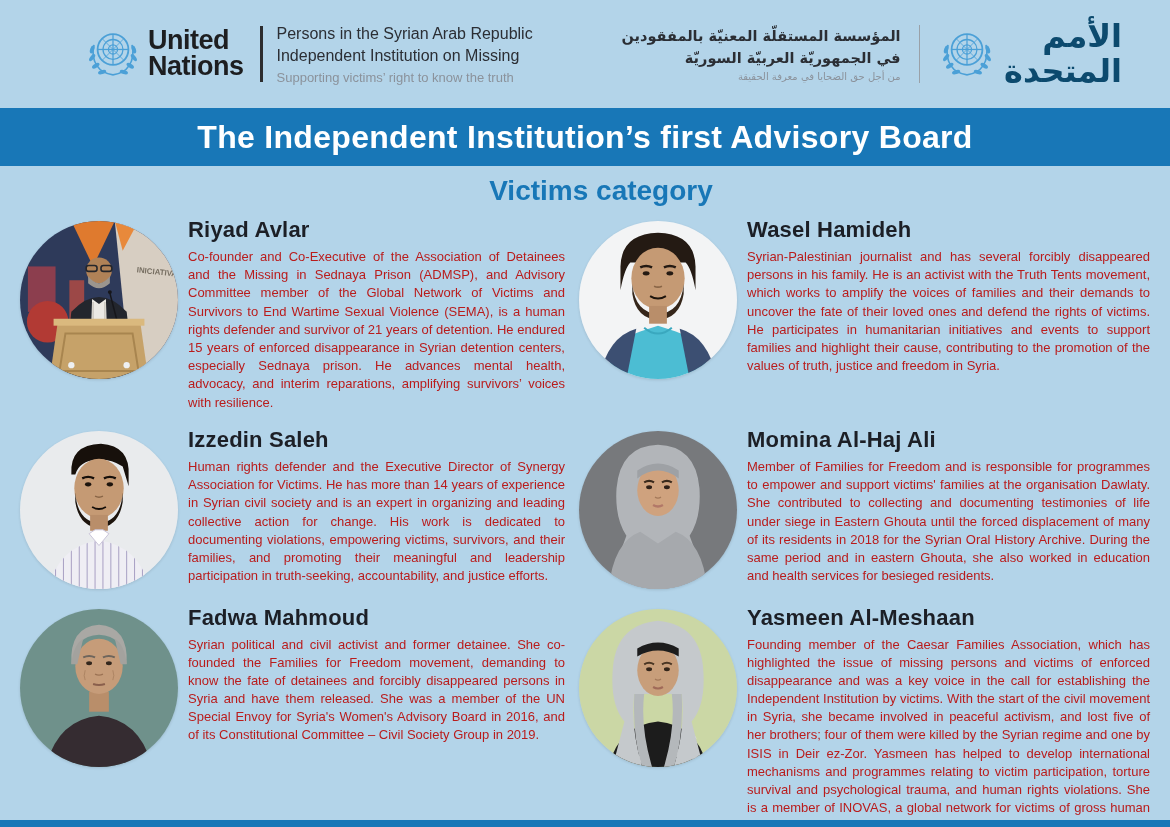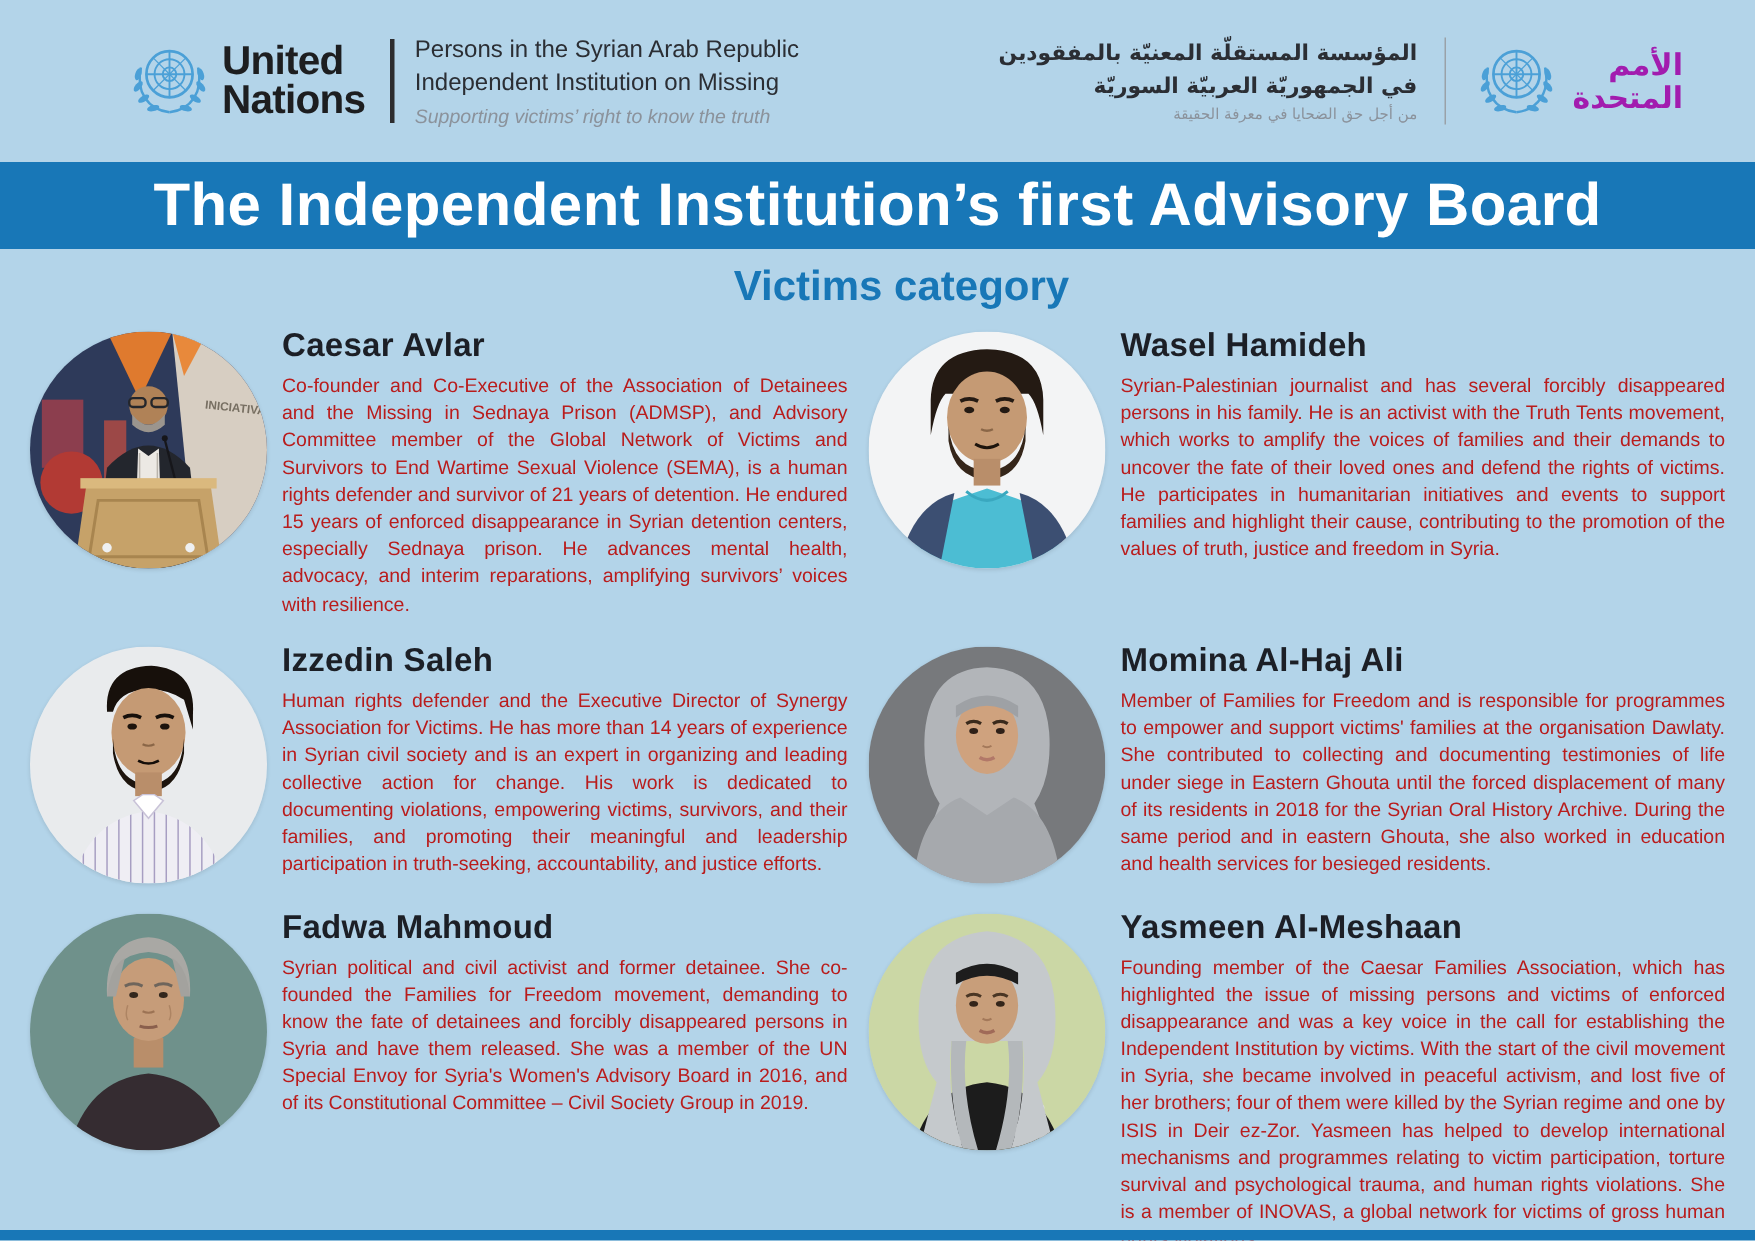--- a/index.html
+++ b/index.html
@@ -19,37 +19,37 @@
     padding: 0 48px 0 84px;
   }
   .logo-group { display: flex; align-items: center; }
   .emblem { width: 58px; height: 58px; flex: 0 0 auto; }
   .un-wordmark {
     font-weight: bold; font-size: 27px; line-height: 0.95;
     color: #1d1e20; margin-left: 6px; letter-spacing: -0.5px;
   }
   .v-divider { width: 3px; height: 56px; background: #2d2d2f; margin: 0 14px 0 16px; }
   .inst-block .inst-title { font-size: 16px; line-height: 1.35; color: #2b2e34; }
-  .inst-block .inst-tagline { font-size: 13px; color: #8b929b; margin-top: 3px; font-style: italic; }
+  .inst-block .inst-tagline { font-size: 13px; color: #8b929b; margin-top: 3px; }
   .ar { font-family: "DejaVu Sans", sans-serif; direction: rtl; }
   .ar-block { text-align: right; }
   .ar-block .inst-title { font-size: 14.5px; font-weight: bold; line-height: 1.5; color: #2b2e34; margin-left: 20px; }
   .ar-block .inst-tagline { font-size: 10px; font-weight: normal; color: #8b929b; margin-top: 2px; }
   .v-divider-light { width: 1.5px; height: 58px; background: #9aa1a8; margin: 0 18px; }
   .un-wordmark-ar {
     font-family: "DejaVu Sans", sans-serif;
-    font-weight: bold; font-size: 20px; line-height: 1.1;
-    color: #a21caf; text-align: right; margin-left: 8px; direction: rtl;
+    font-weight: bold; font-size: 32px; line-height: 1.1;
+    color: #0c4a6e; text-align: right; margin-left: 8px; direction: rtl;
   }
   
   .banner {
     height: 58px; background: #1877b7;
     display: flex; align-items: center; justify-content: center;
   }
-  .banner h1 { color: #ffffff; font-size: 40px; font-weight: bold; letter-spacing: 0.3px; }
+  .banner h1 { color: #ffffff; font-size: 32px; font-weight: bold; letter-spacing: 0.3px; }
   
   .section-title {
     text-align: center; color: #1877b7; font-size: 28px; font-weight: bold;
     margin: 9px 0 10px;
     padding-left: 32px;
   }
   
   .members {
     padding: 0 20px;
     display: grid;
@@ -187,21 +187,21 @@
         <circle cx="91" cy="72" r="2" fill="#16161a"></circle>
         <line x1="91" y1="73" x2="98" y2="100" stroke="#16161a" stroke-width="1.5"></line>
         <polygon points="38,104 122,104 130,160 30,160" fill="#c6a269"></polygon>
         <rect x="34" y="99" width="92" height="7" fill="#dab97e"></rect>
         <polygon points="46,114 114,114 120,152 40,152" fill="none" stroke="#a8854f" stroke-width="2"></polygon>
         <circle cx="52" cy="146" r="3.2" fill="#eef0f2"></circle>
         <circle cx="108" cy="146" r="3.2" fill="#eef0f2"></circle>
       </svg>
     </div>
     <div class="info">
-      <h2 class="name">Caesar Avlar</h2>
+      <h2 class="name">Riyad Avlar</h2>
       <p class="bio">Co-founder and Co-Executive of the Association of Detainees and the Missing in Sednaya Prison (ADMSP), and Advisory Committee member of the Global Network of Victims and Survivors to End Wartime Sexual Violence (SEMA), is a human rights defender and survivor of 21 years of detention. He endured 15 years of enforced disappearance in Syrian detention centers, especially Sednaya prison. He advances mental health, advocacy, and interim reparations, amplifying survivors’ voices with resilience.</p>
     </div>
   </section>
 
   <section class="card">
     <div class="photo">
       <svg viewBox="0 0 160 160">
         <rect width="160" height="160" fill="#f3f4f5"></rect>
         <path d="M42,46 Q43,13 80,12 Q117,13 118,46 L118,70 Q114,48 108,42 L52,42 Q46,48 42,70 Z" fill="#241a13"></path>
         <ellipse cx="80" cy="58" rx="27" ry="31" fill="#c59a74"></ellipse>

